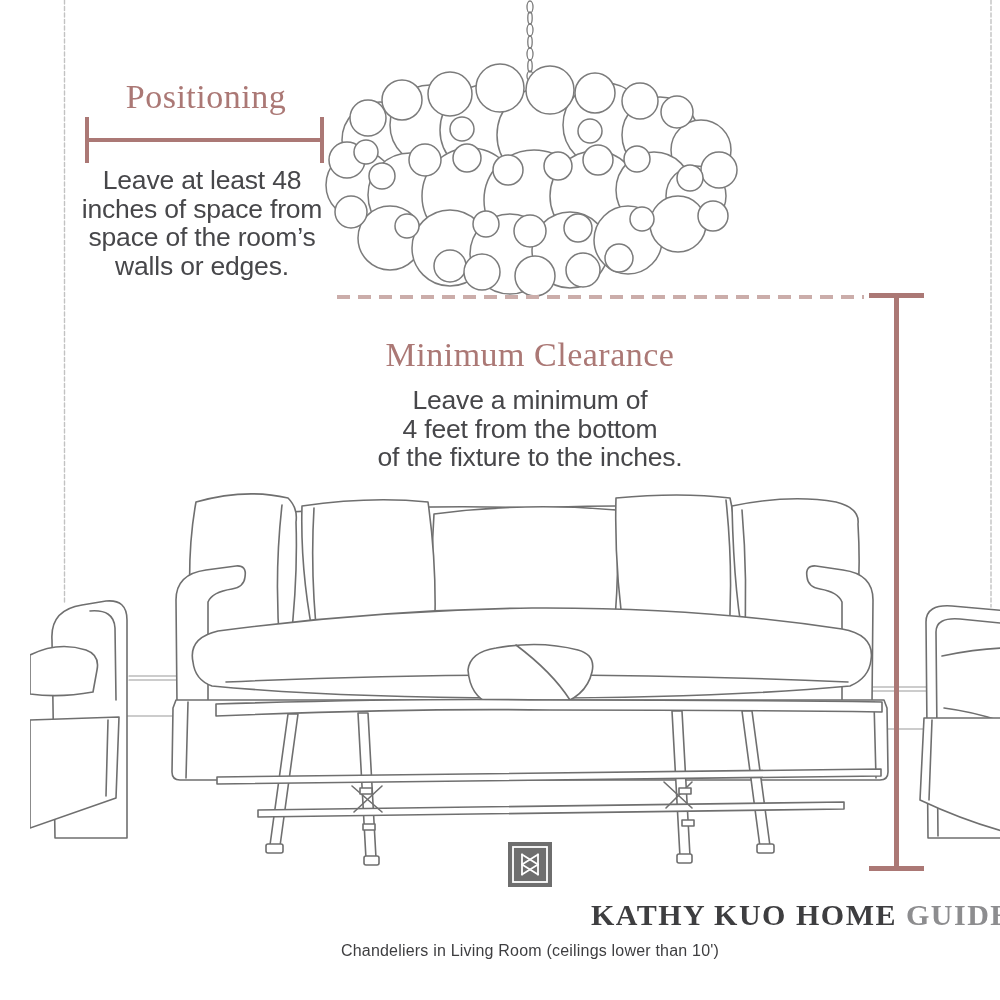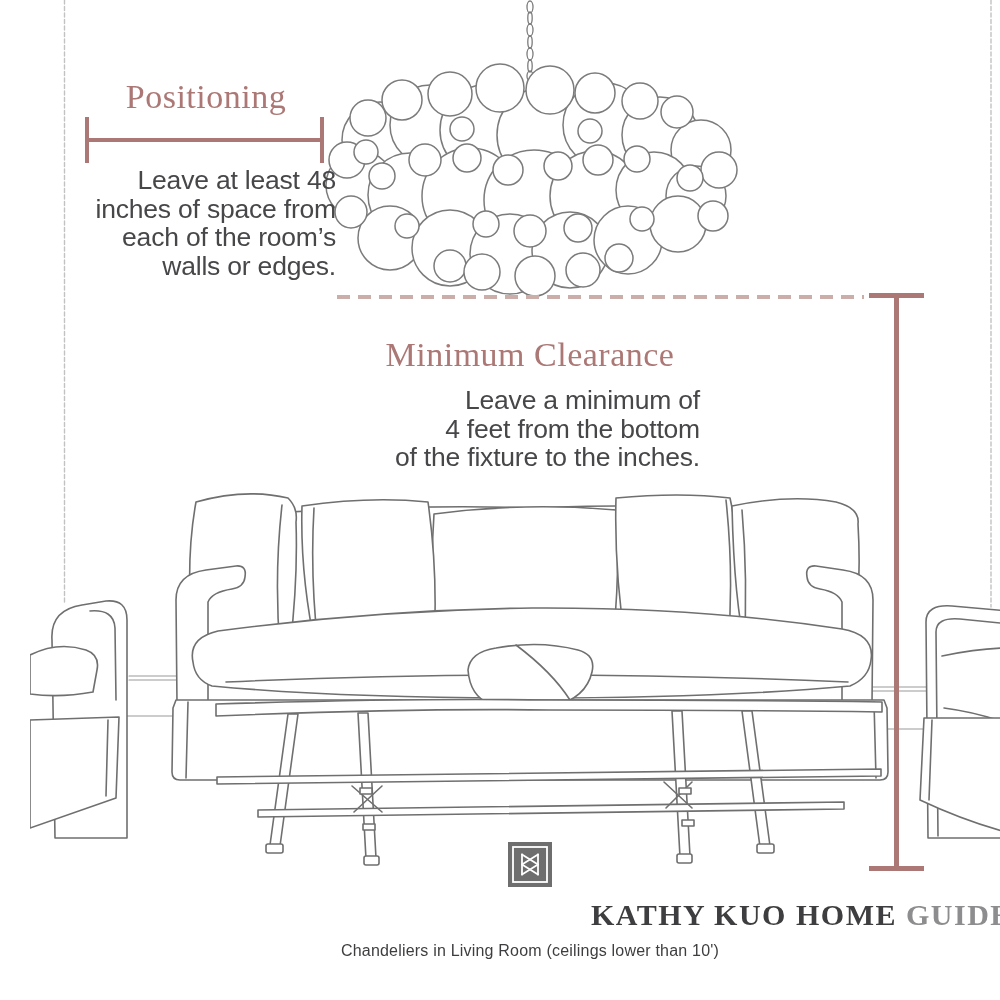--- a/index.html
+++ b/index.html
@@ -23,21 +23,21 @@
   .dashes{
     position:absolute;z-index:3;height:4px;
     background:repeating-linear-gradient(90deg,var(--dash) 0 13px,transparent 13px 21px);
   }
   .heading{
     position:absolute;z-index:3;text-align:center;color:var(--rose);
     font-family:"Liberation Serif","DejaVu Serif",serif;
     font-size:34px;letter-spacing:0.5px;font-weight:400;
   }
   .copy{
-    position:absolute;z-index:3;text-align:right;color:var(--ink);
+    position:absolute;z-index:3;text-align:center;color:var(--ink);
     font-size:26.5px;line-height:28.5px;letter-spacing:-0.2px;
   }
   .copy span{display:block;}
   .footer-brand{
     position:absolute;z-index:3;left:0;width:1000px;text-align:right;
     font-family:"Liberation Serif","DejaVu Serif",serif;
     font-weight:700;font-size:30px;letter-spacing:1.5px;color:var(--brand);
   }
   .footer-brand .suffix{color:var(--brand2);margin-left:9px;font-weight:700;}
   .footer-sub{
@@ -201,21 +201,21 @@
     </g>
   </svg>
 
   <div class="heading" style="left:40px;top:78px;width:272px;">Positioning</div>
   <div class="rose-bar" style="left:55px;top:117px;width:4px;height:46px;"></div>
   <div class="rose-bar" style="left:57px;top:138px;width:236px;height:4px;"></div>
   <div class="rose-bar" style="left:290px;top:117px;width:4px;height:46px;"></div>
   <div class="copy" style="left:38px;top:166px;width:268px;">
     <span>Leave at least 48</span>
     <span>inches of space from</span>
-    <span>each of the room’s</span>
+    <span>space of the room’s</span>
     <span>walls or edges.</span>
   </div>
 
   <div class="dashes" style="left:307px;top:295px;width:527px;"></div>
   <div class="rose-bar" style="left:839px;top:293px;width:55px;height:5px;"></div>
   <div class="rose-bar" style="left:864px;top:296px;width:5px;height:572px;"></div>
   <div class="rose-bar" style="left:839px;top:866px;width:55px;height:5px;"></div>
 
   <div class="heading" style="left:300px;top:336px;width:400px;">Minimum Clearance</div>
   <div class="copy" style="left:330px;top:386px;width:340px;">

